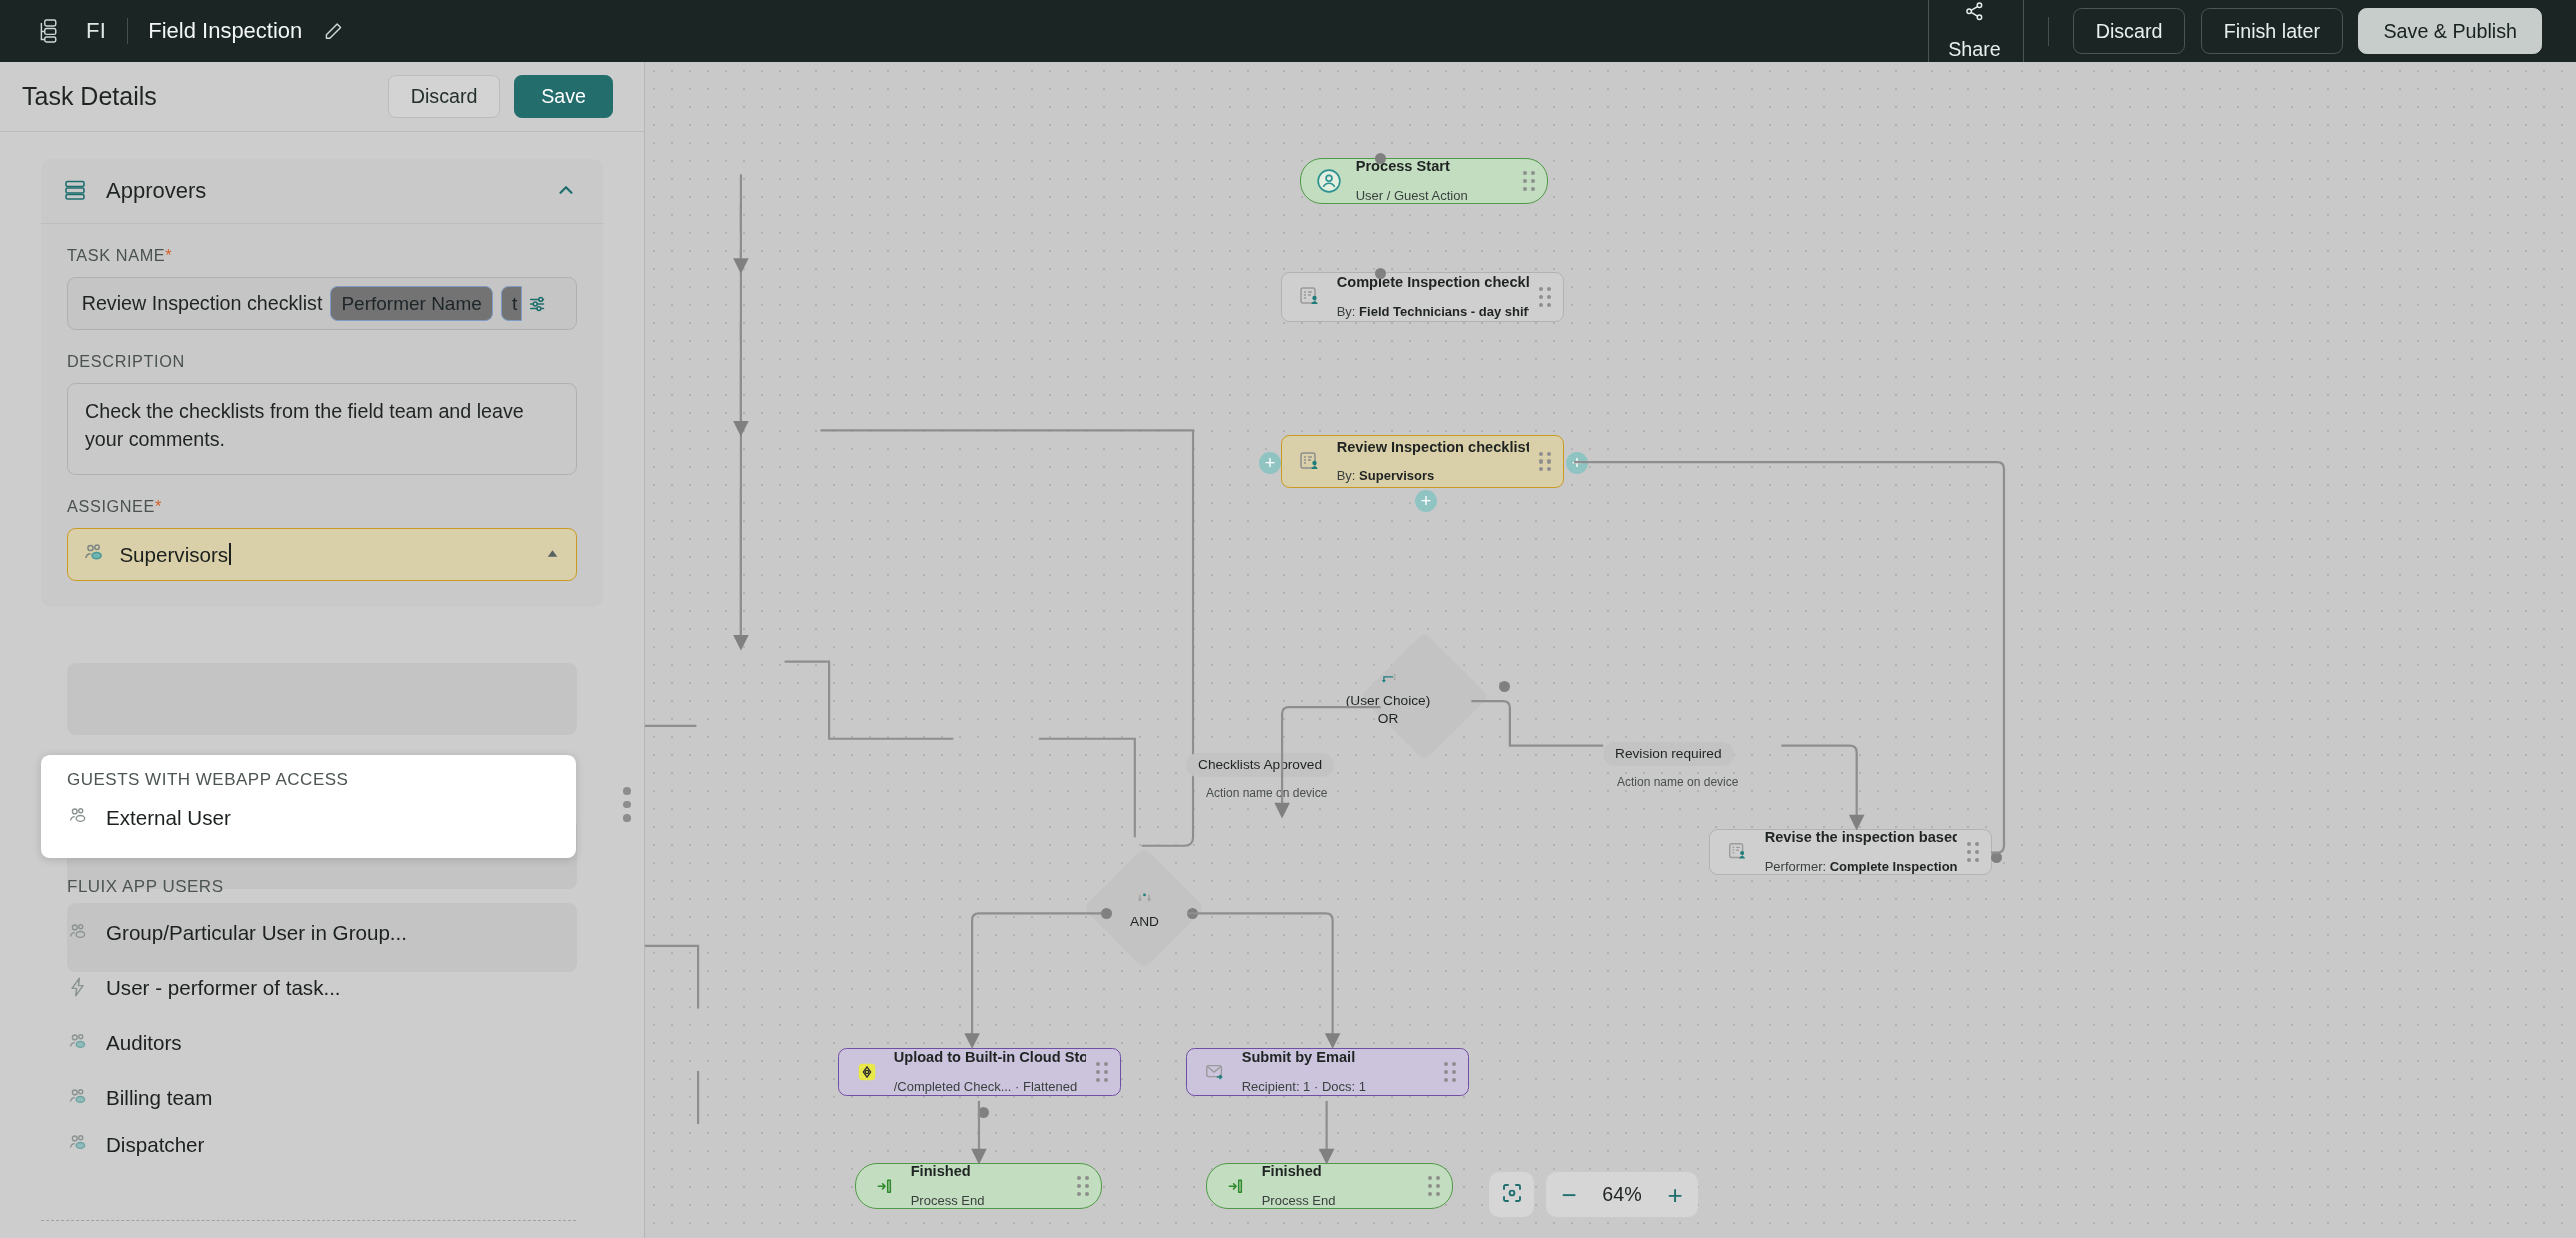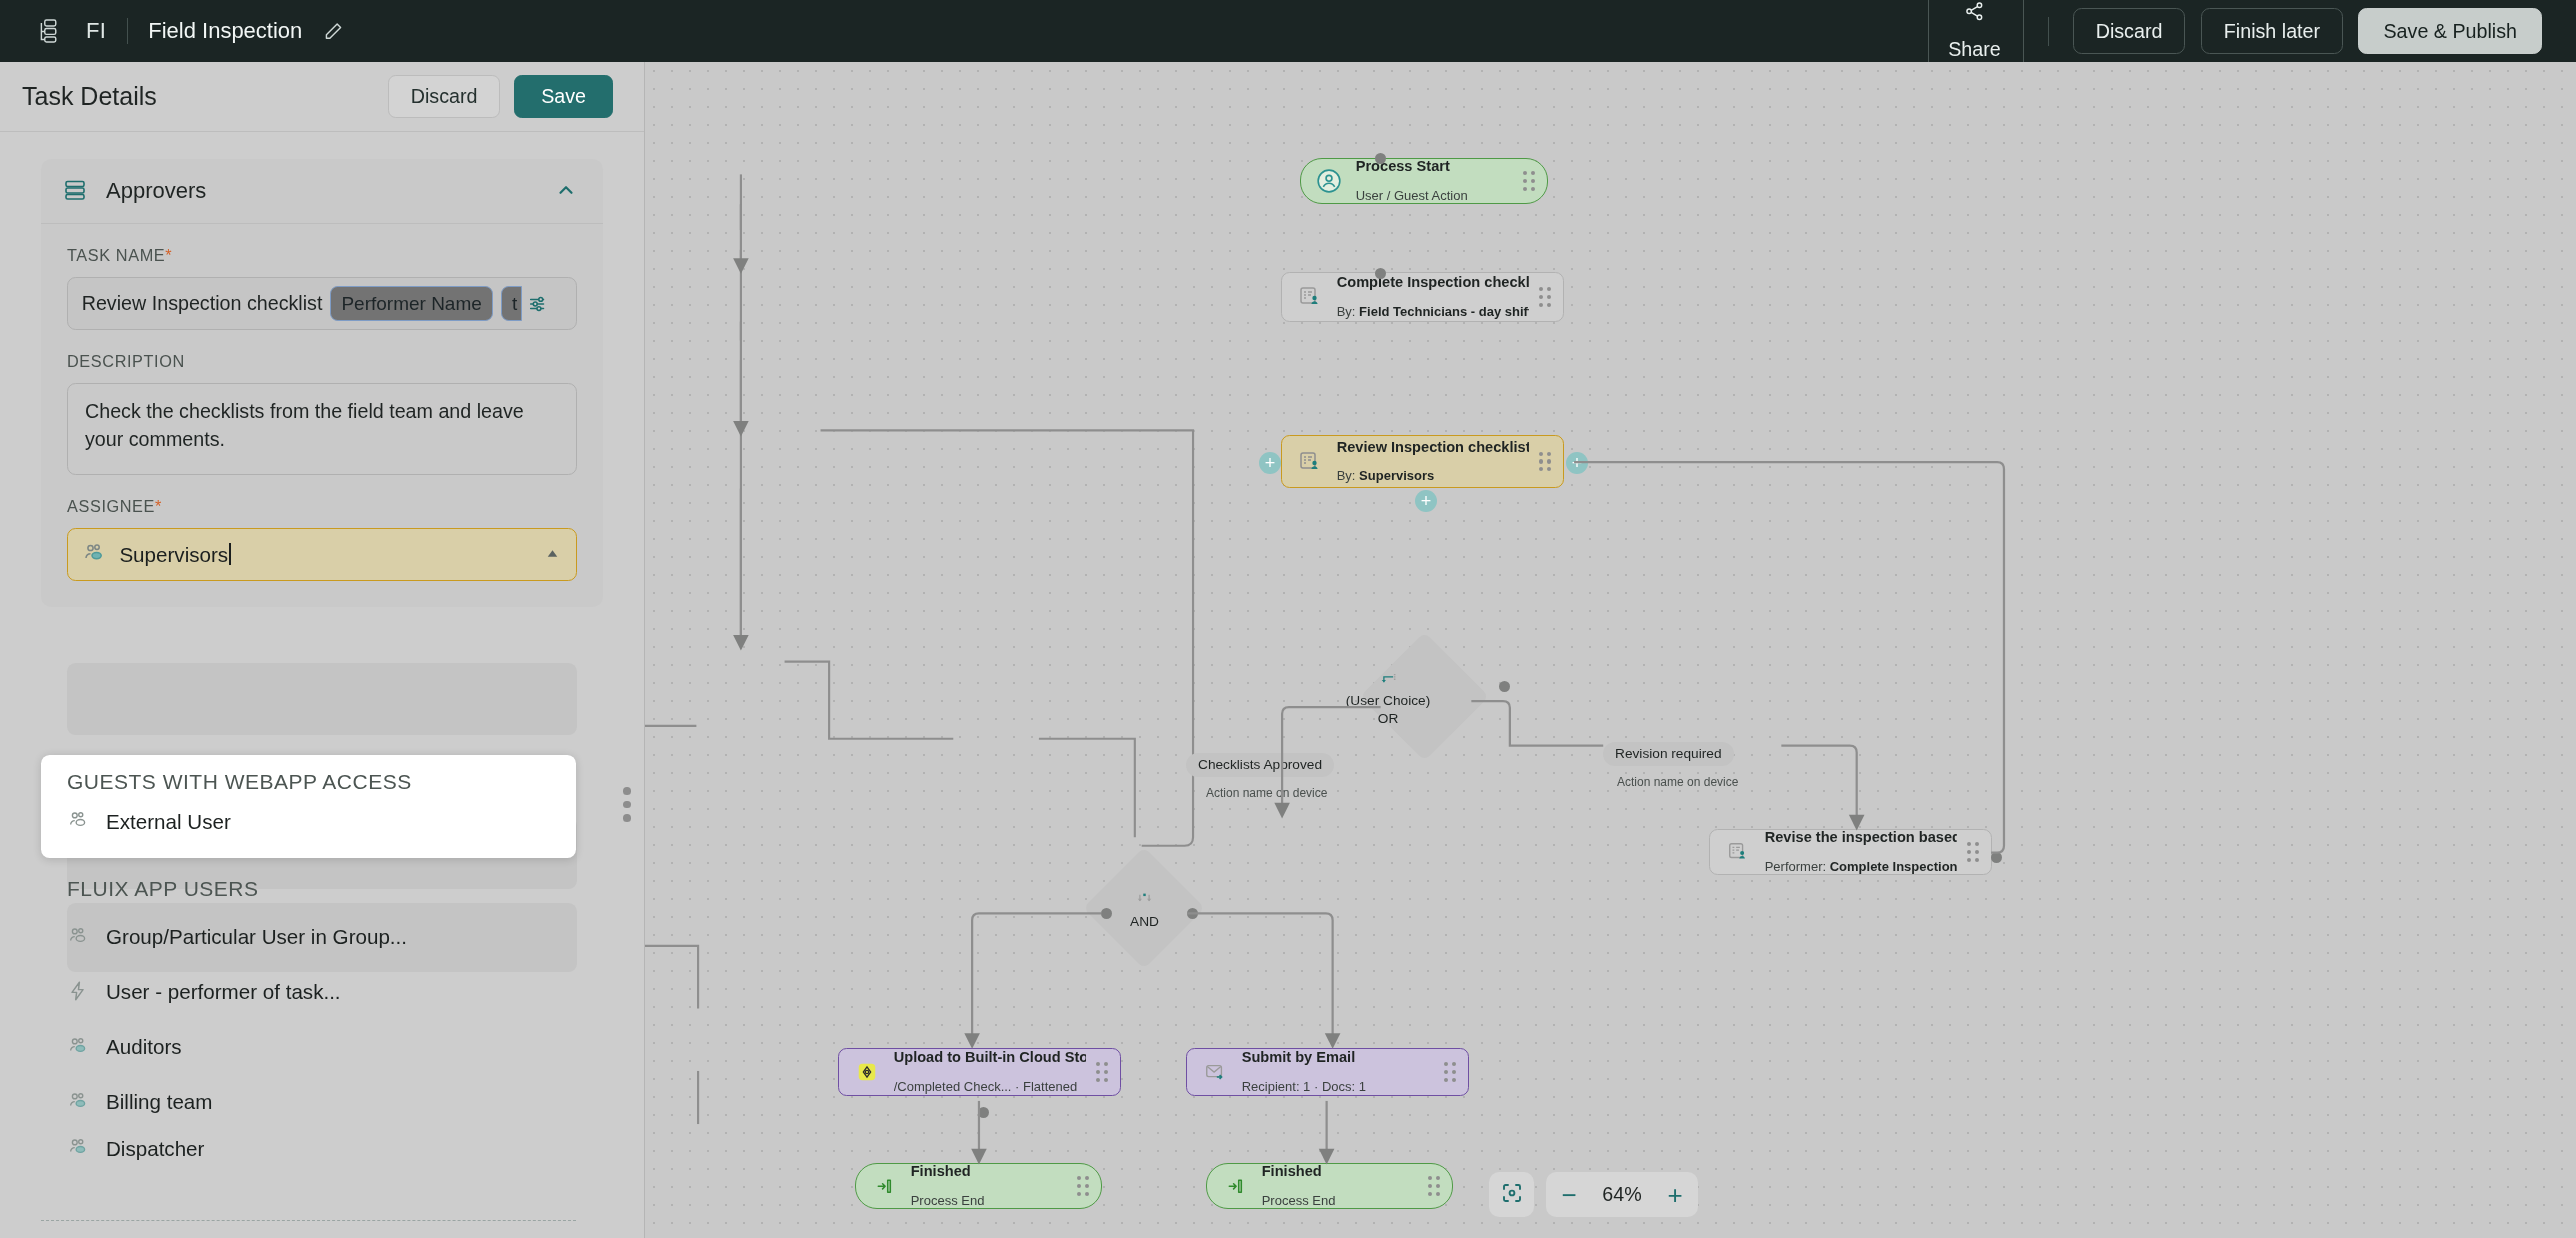--- a/index.html
+++ b/index.html
@@ -128,21 +128,21 @@
   
   #dropdown {
     position: absolute; left: 41px; top: 623px; width: 535px; height: 531px;
   }
   .dd-white {
     position: absolute; left: 0; top: 0; width: 535px; height: 103px;
     background: #ffffff; border-radius: 8.6px;
     box-shadow: 0 1.7px 8.6px rgba(0,0,0,.14);
   }
   .dd-group {
-    font-size: 21px; letter-spacing: 0.5px; color: #4c5552; text-transform: uppercase;
+    font-size: 17px; letter-spacing: 0.5px; color: #4c5552; text-transform: uppercase;
   }
   .dd-item {
     display: flex; align-items: center; height: 55px; padding-left: 26px;
   }
   .dd-item .dd-label { font-size: 20.6px; color: #1c2120; margin-left: 17px; }
   .dd-rest { position: absolute; left: 0; top: 103px; width: 535px; }
   .dd-footer {
     position: absolute; left: 41px; top: 1088px; width: 535px; height: 53px;
     background: #cdcdcd; border-top: 0.9px dashed #9aa5a3; border-radius: 0 0 8.6px 8.6px;
     display: flex; align-items: center; padding-left: 26px;

